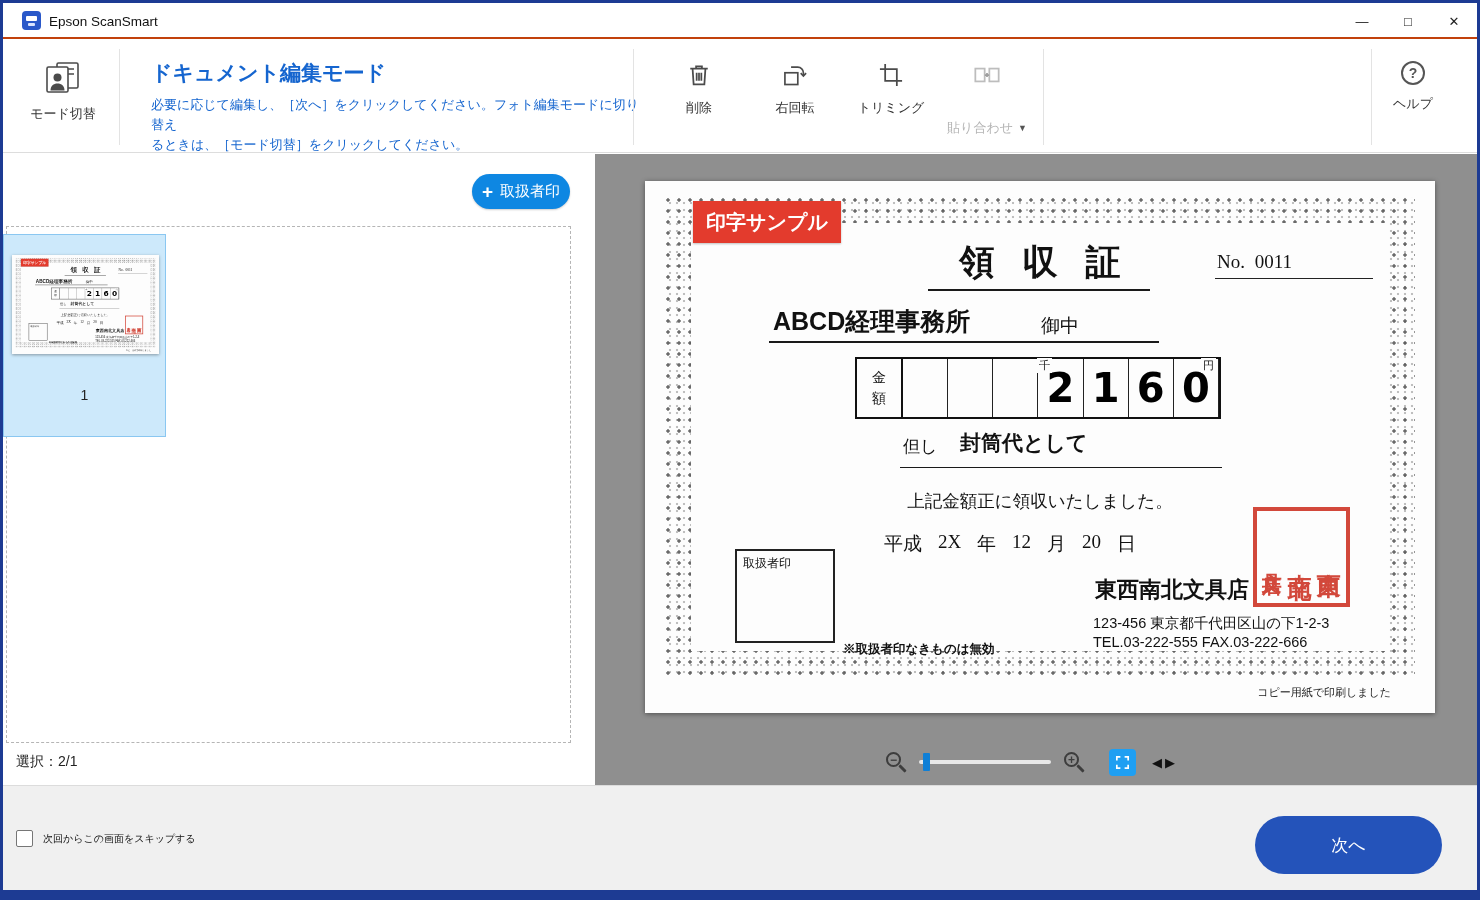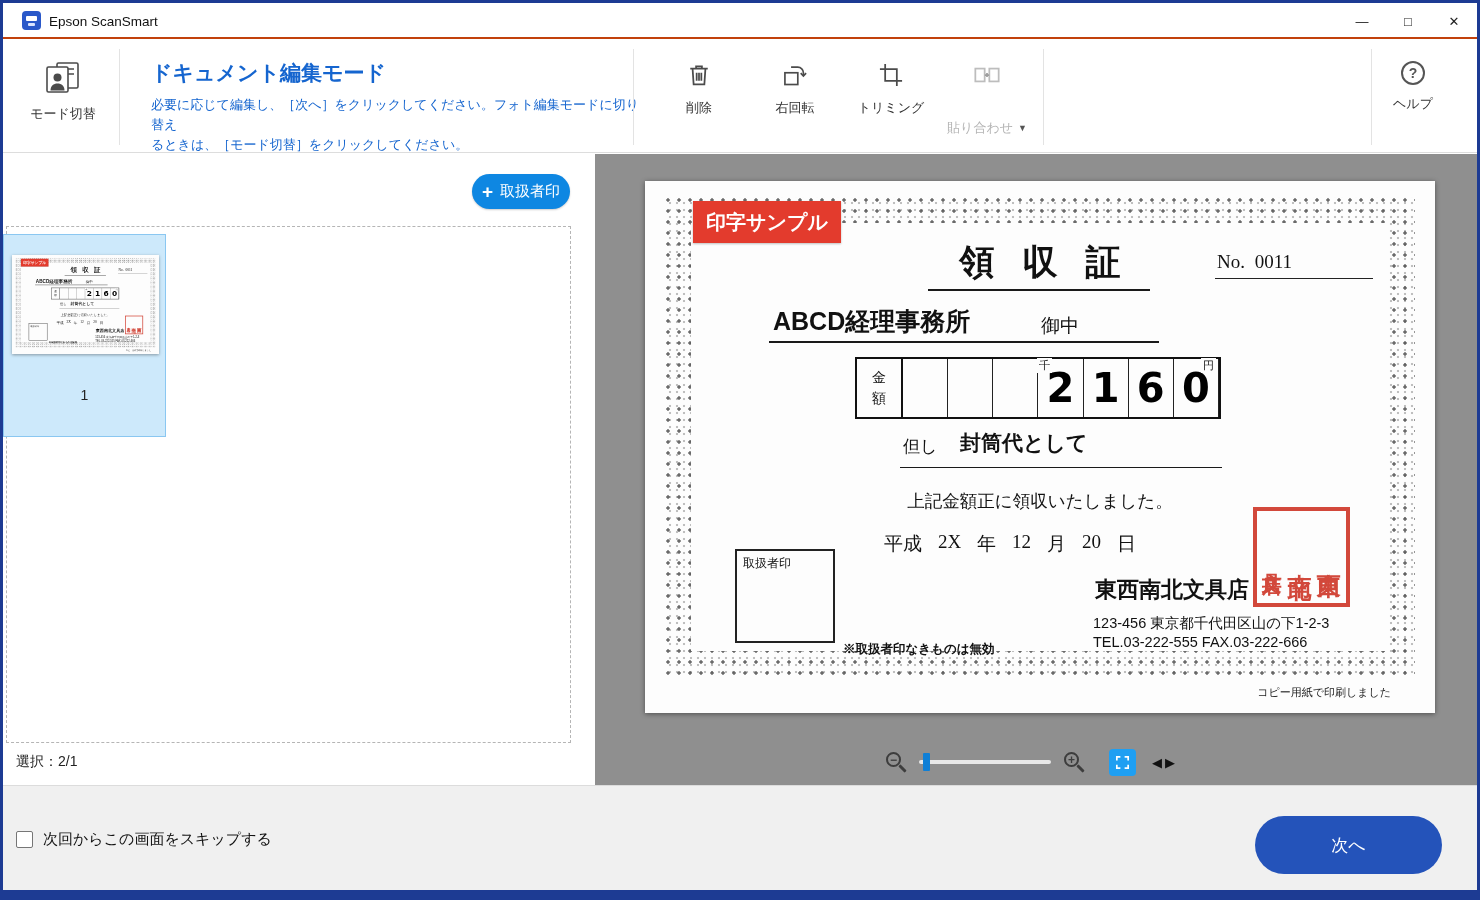--- a/index.html
+++ b/index.html
@@ -141,21 +141,21 @@
     align-items:center; justify-content:center; margin-left:22px; cursor:pointer; }
   .page-arrows { display:flex; gap:3px; margin-left:16px; font-size:13px; color:#111; }
   .page-arrows span { cursor:pointer; }
 
   
   .bottom-bar { position:absolute; left:0; top:782px; width:100%; height:105px; background:#f0f0f0;
     border-top:1px solid #dcdcdc; }
   .skip-row { position:absolute; left:13px; top:44px; display:flex; align-items:center; gap:10px; }
   .checkbox { width:17px; height:17px; border:1.5px solid #767676; border-radius:2px; background:#fff;
     cursor:pointer; }
-  .skip-label { font-size:15px; color:#111; cursor:pointer; }
+  .skip-label { font-size:10px; color:#111; cursor:pointer; }
   .next-btn { position:absolute; right:35px; top:30px; width:187px; height:58px; border-radius:29px;
     background:#2453ba; color:#ffffff; display:flex; align-items:center; justify-content:center;
     font-size:17px; cursor:pointer; }
 
   svg.icon { display:block; }
 </style>
 </head>
 <body>
 
 <div class="app">

